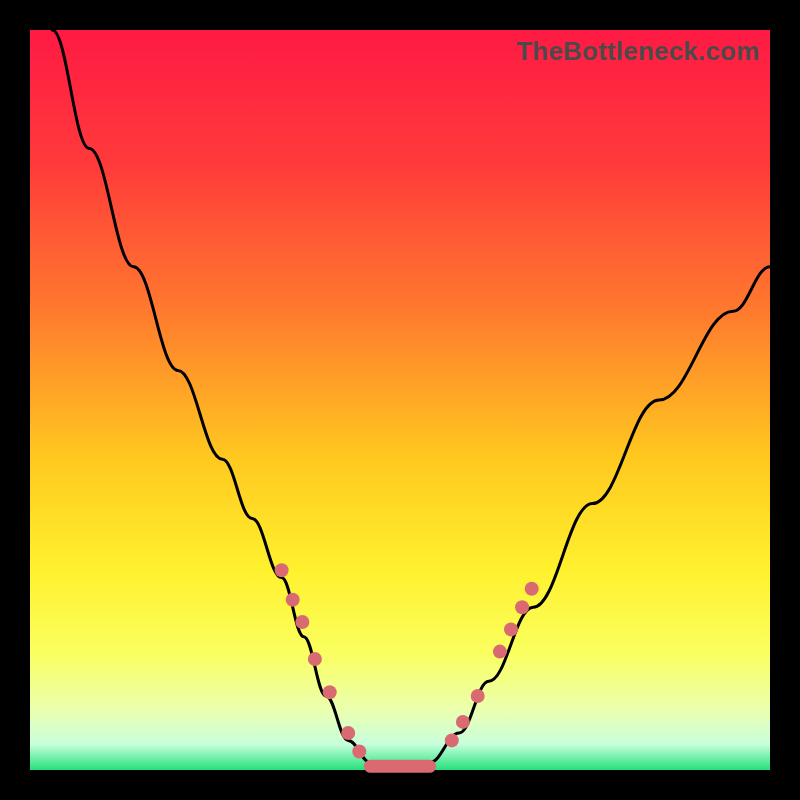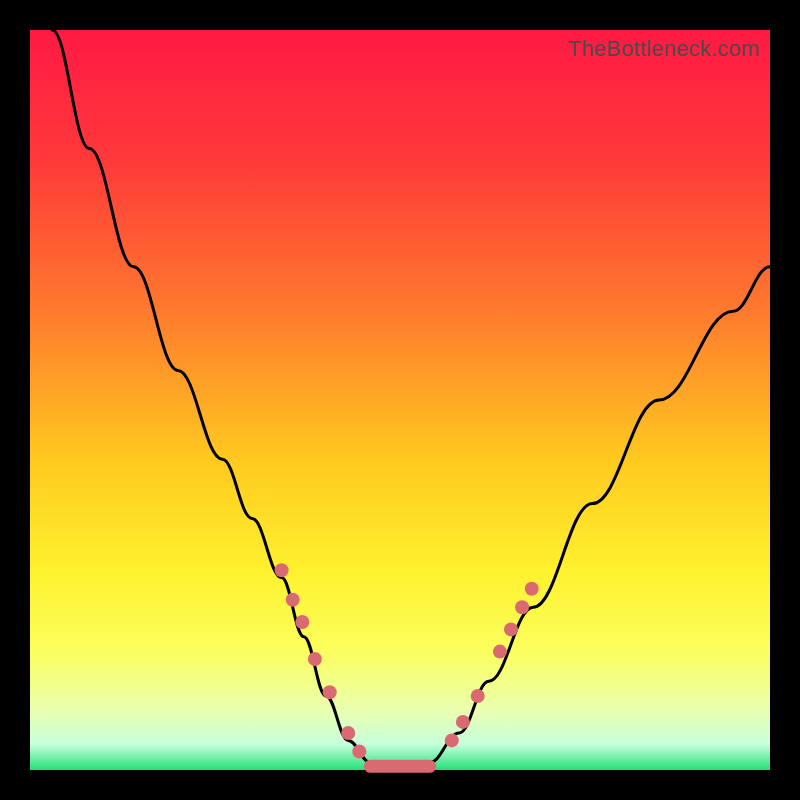--- a/index.html
+++ b/index.html
@@ -34,22 +34,22 @@
       var(--g6) 92%,
       var(--g7) 96.5%,
       var(--g8) 100%
     );
   }
   .watermark {
     position: absolute;
     top: 6px;
     right: 10px;
     color: #4a4a4a;
-    font-size: 22px;
-    font-weight: 400;
+    font-size: 26px;
+    font-weight: 700;
     letter-spacing: 0.2px;
     user-select: none;
   }
   svg.curve {
     position: absolute;
     left: 0;
     top: 0;
     width: 740px;
     height: 740px;
     overflow: visible;

